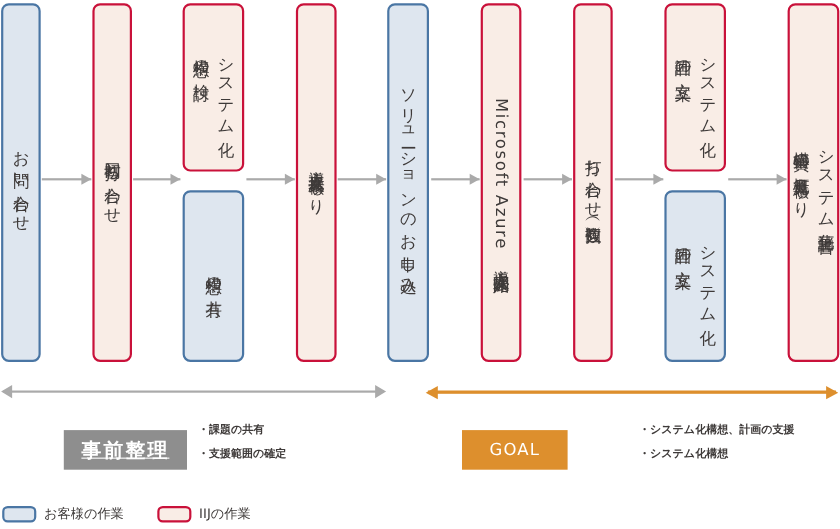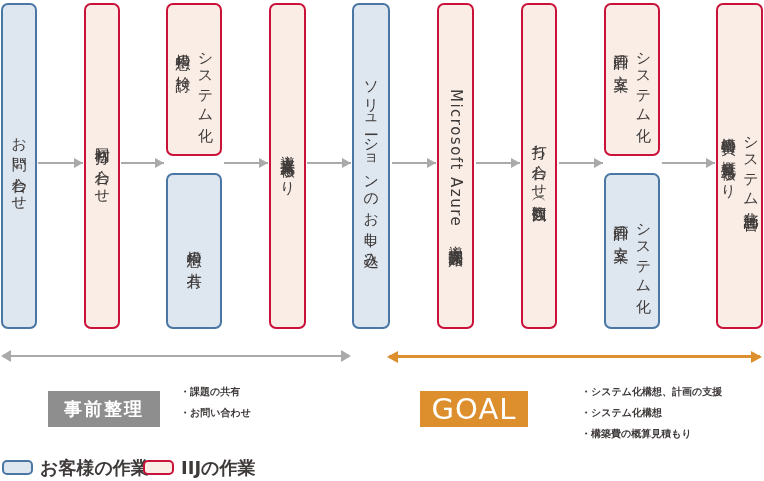--- a/index.html
+++ b/index.html
@@ -38,34 +38,34 @@
   .range-arrow::after  { right:-1px; transform:translate(1px,-50%);  border-top:6px solid transparent; border-bottom:6px solid transparent; }
   .range-arrow.gray::before   { border-right:10px solid var(--arrow-gray,#AAAAAA); }
   .range-arrow.gray::after    { border-left:10px solid var(--arrow-gray,#AAAAAA); }
   .range-arrow.orange::before { border-right:11px solid var(--goal-color,#DD8F2D); }
   .range-arrow.orange::after  { border-left:11px solid var(--goal-color,#DD8F2D); }
   
   .phase-label {
     position:absolute; top:391px; height:36px; display:flex;
     align-items:center; justify-content:center; color:#fff;
   }
-  .phase-label.pre  { left:48px;  width:112px; background:var(--pre-color,#8E8E8E); font-size:18px; font-weight:bold; letter-spacing:2px; }
-  .phase-label.goal { left:420px; width:108px; background:var(--goal-color,#DD8F2D); font-size:29px; letter-spacing:1px; }
+  .phase-label.pre  { left:58px;  width:112px; background:var(--pre-color,#8E8E8E); font-size:18px; font-weight:bold; letter-spacing:2px;text-decoration:underline; }
+  .phase-label.goal { left:420px; width:96px; background:var(--goal-color,#DD8F2D); font-size:15px; letter-spacing:1px; }
   
   .bullets { position:absolute; top:381px; font-size:10px; font-weight:bold; line-height:21px; color:var(--text-color,#3E3A39); }
   .bullets.pre  { left:180px; }
   .bullets.goal { left:537px;margin-left:44px; }
   
   .legend-swatch {
     position:absolute; top:460px; width:31px; height:15px; border-radius:5px;
     border:2px solid; box-sizing:border-box;
   }
   .legend-swatch.customer { left:2px;   background:var(--customer-fill,#DEE6EF); border-color:var(--customer-border,#4A76A4); }
   .legend-swatch.iij      { left:143px; background:var(--iij-fill,#F9EDE6);      border-color:var(--iij-border,#C9113A); }
-  .legend-label { position:absolute; top:459px; font-size:18px; line-height:17px; color:var(--text-color,#3E3A39);font-weight:bold; }
+  .legend-label { position:absolute; top:459px; font-size:12px; line-height:17px; color:var(--text-color,#3E3A39); }
   .legend-label.customer { left:40px; }
   .legend-label.iij      { left:181px;text-align:center; }
 </style>
 </head>
 <body>
 
 <div class="canvas">
 
   <div class="box customer" style="left:1px;top:3px;width:36px;height:326px">
     <span class="vtext">お問い合わせ</span>
@@ -130,26 +130,25 @@
   </div>
 
   <div class="range-arrow gray" style="left:3px;width:346px"></div>
   <div class="range-arrow orange" style="left:389px;width:371px"></div>
 
   <div class="phase-label pre">事前整理</div>
   <div class="phase-label goal">GOAL</div>
 
   <div class="bullets pre">
     <div>・課題の共有</div>
-    <div>・お問い合わせ</div>
+    <div>・支援範囲の確定</div>
   </div>
   <div class="bullets goal">
     <div>・システム化構想、計画の支援</div>
     <div>・システム化構想</div>
-    <div>・構築費の概算見積もり</div>
   </div>
 
   <div class="legend-swatch customer"></div>
   <div class="legend-label customer">お客様の作業</div>
   <div class="legend-swatch iij"></div>
   <div class="legend-label iij">IIJの作業</div>
 
 </div>
 
 </body></html>

